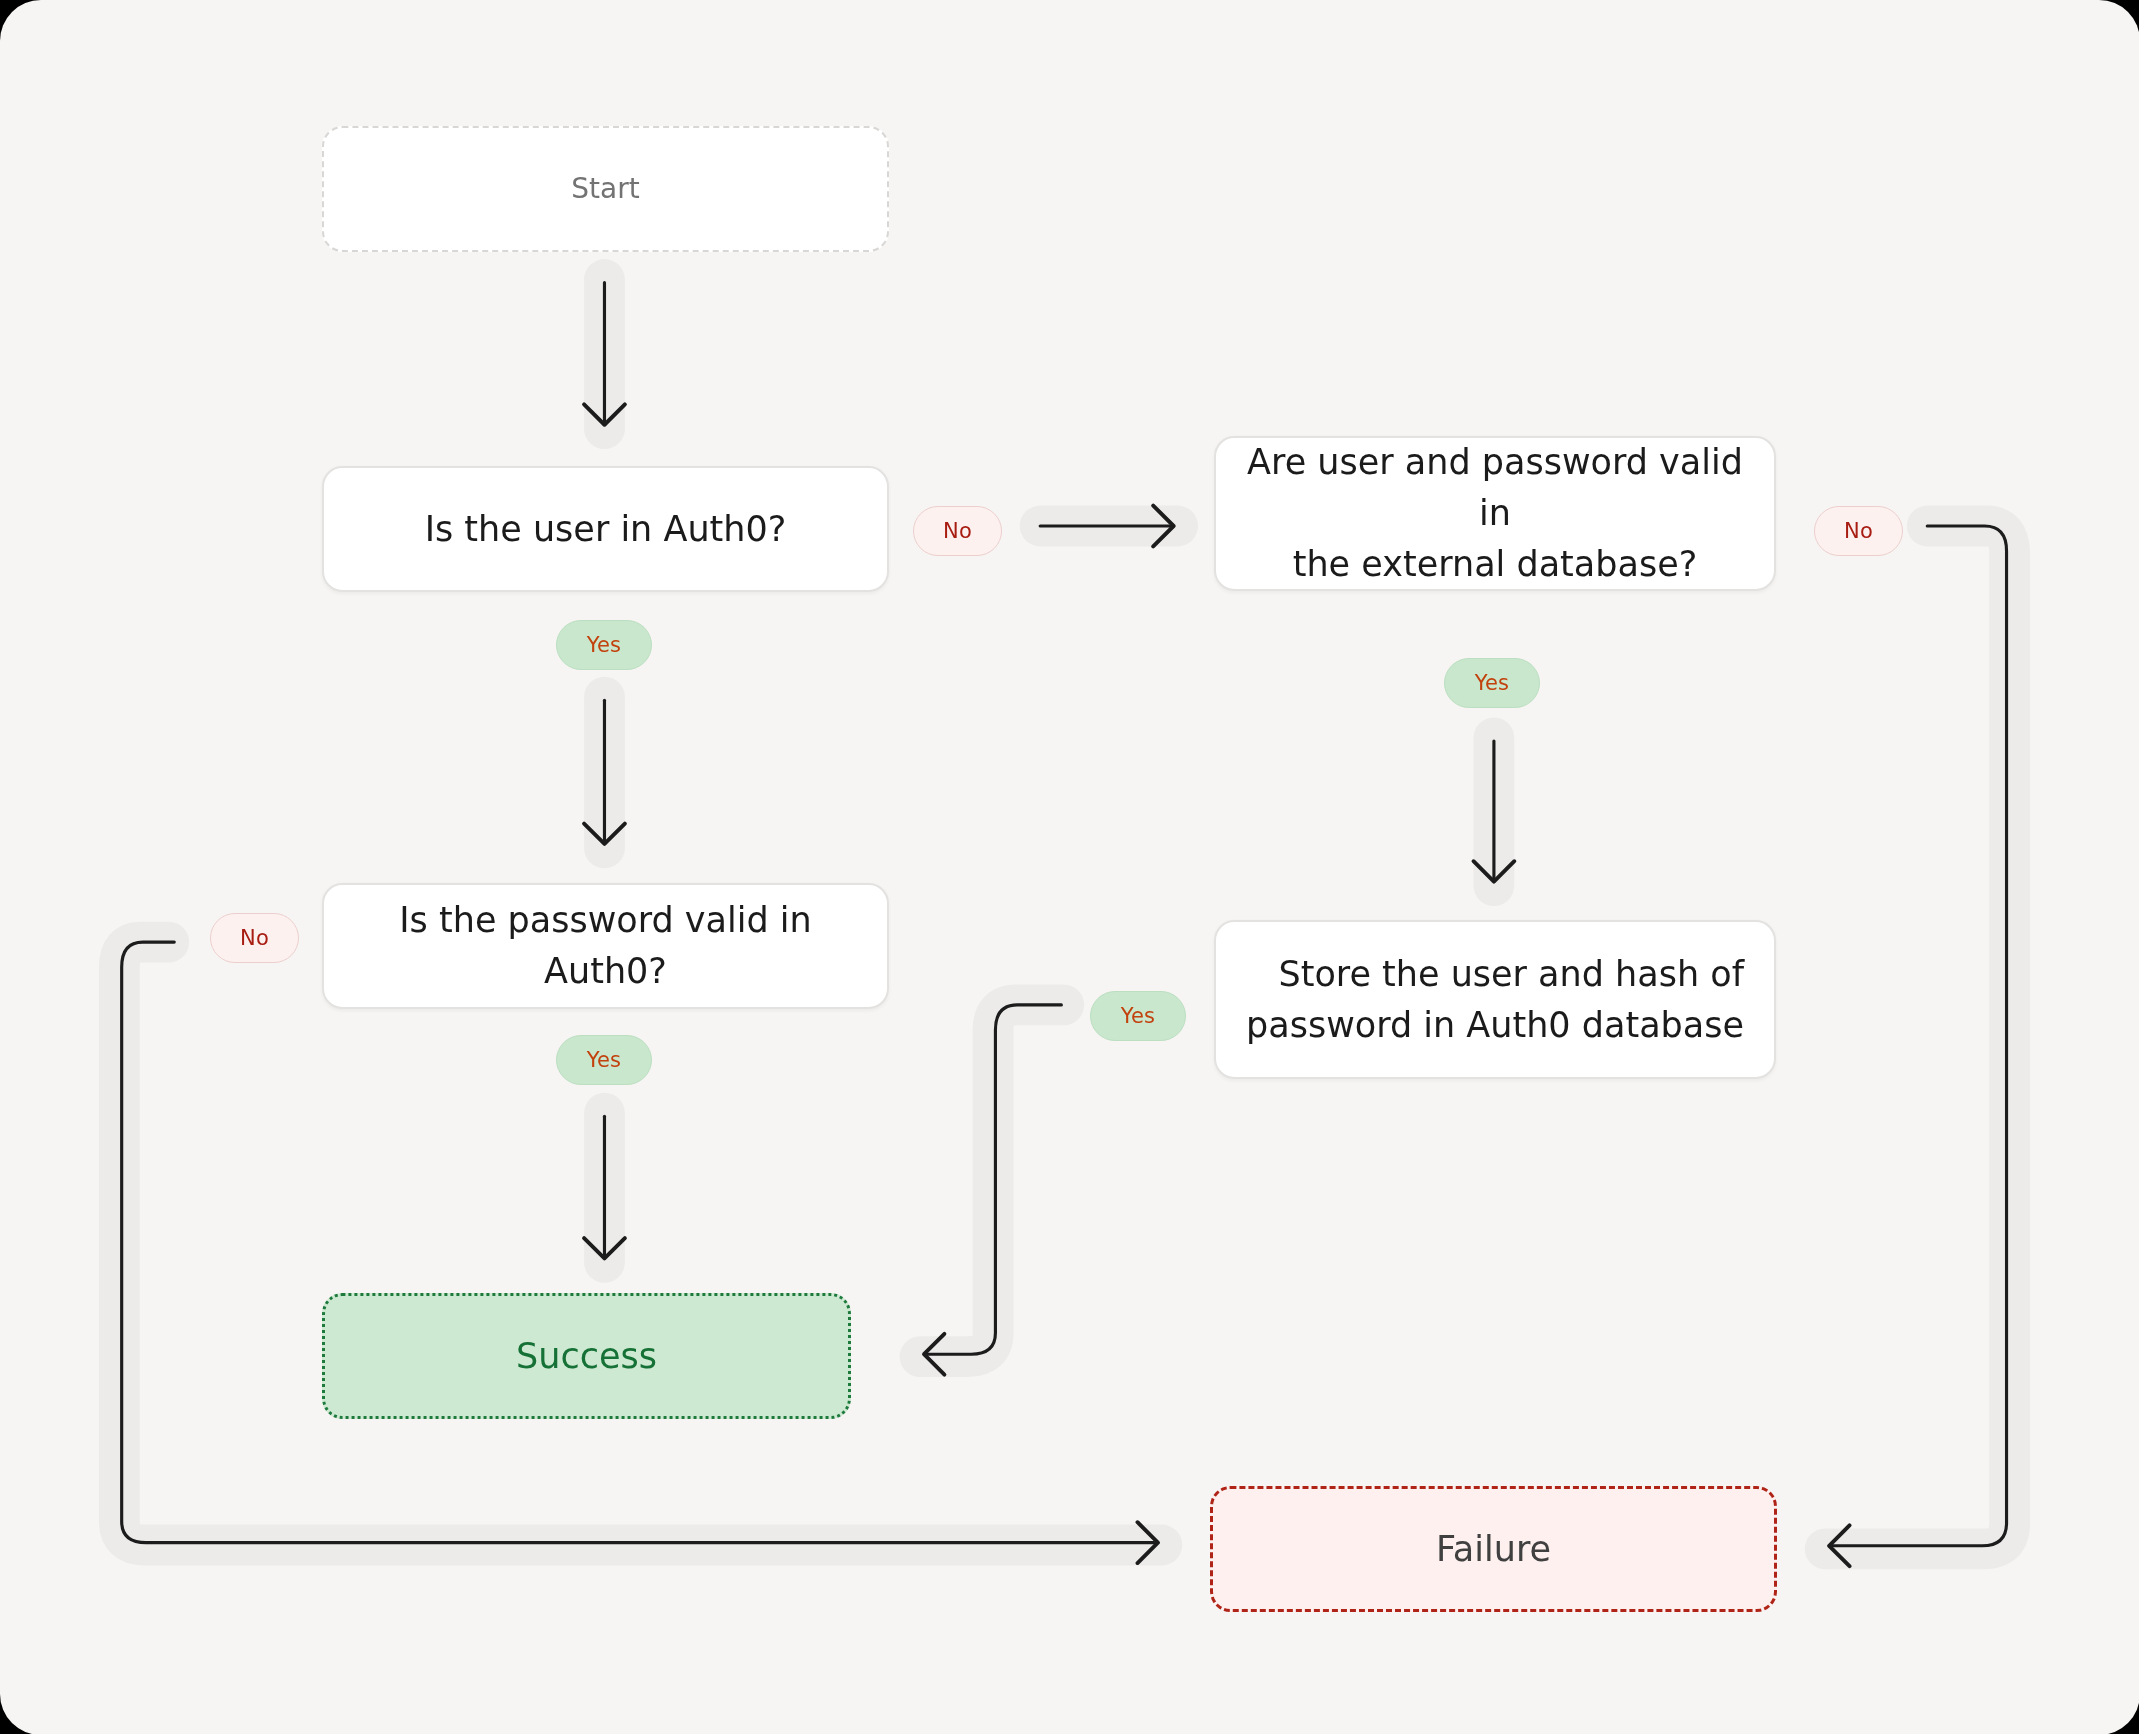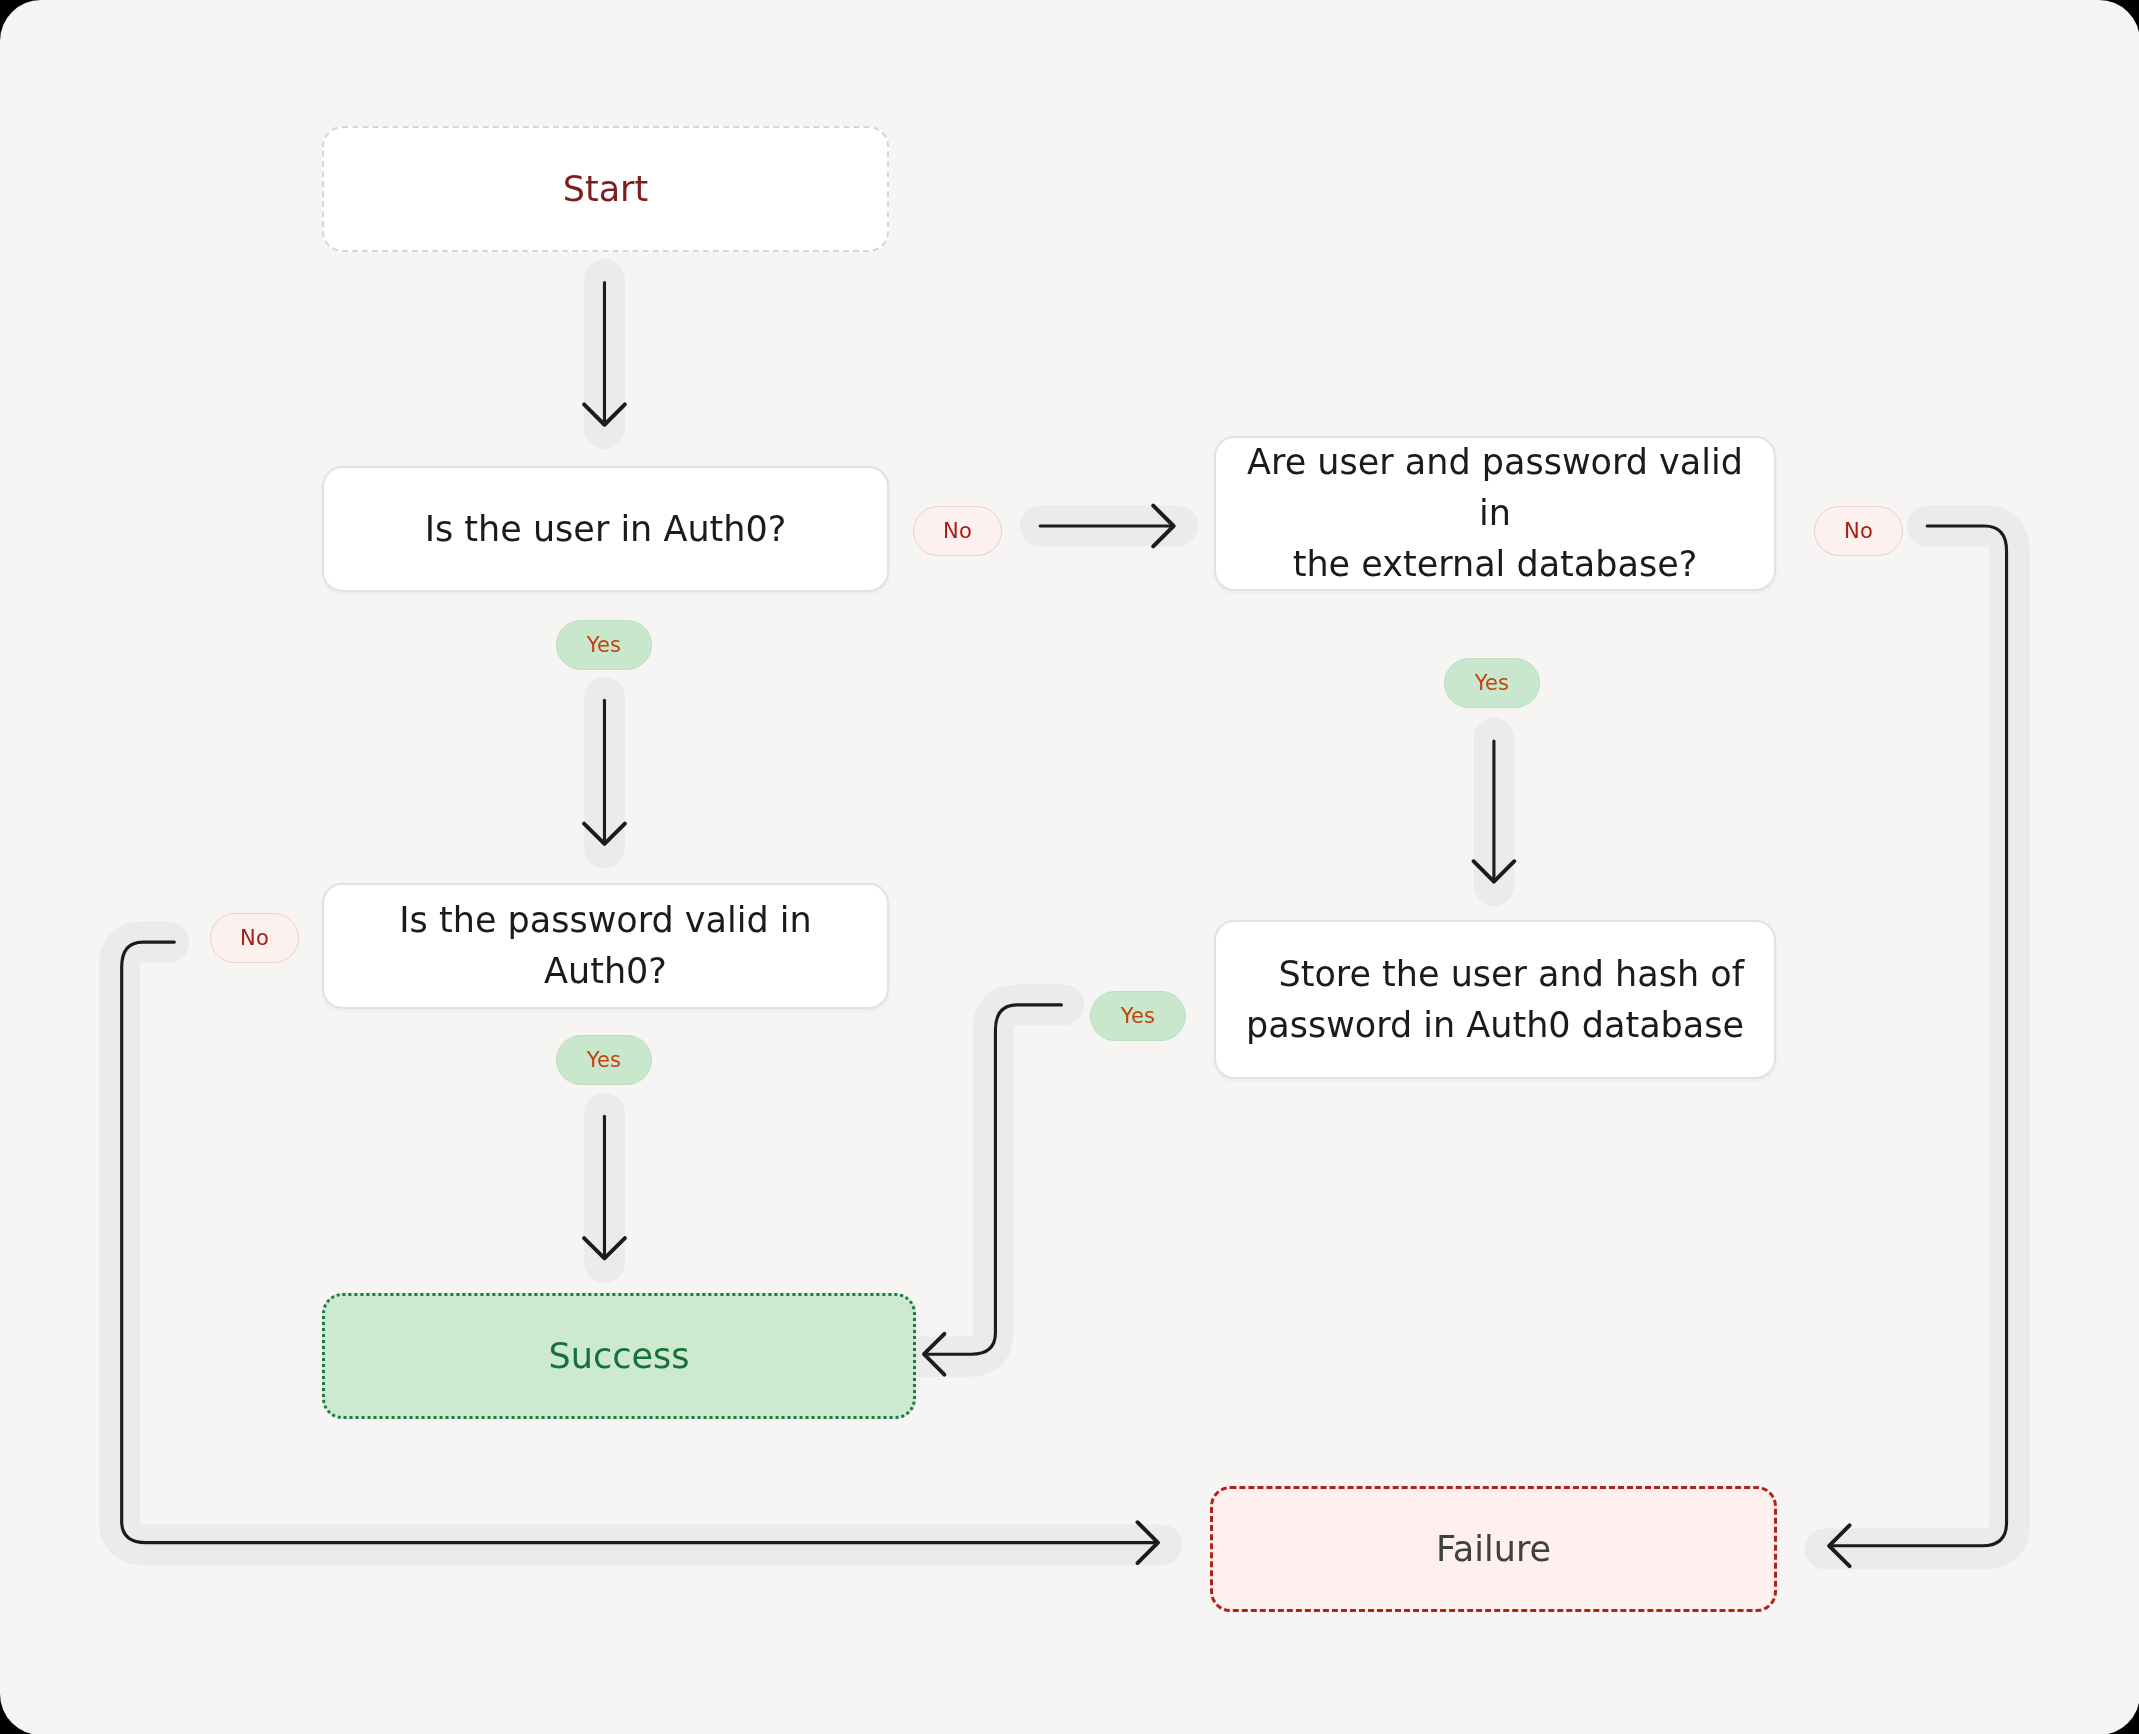--- a/index.html
+++ b/index.html
@@ -42,22 +42,22 @@
     line-height: 1.45;
   }
   .node-text {
     display: block;
     padding: 0 30px;
     white-space: pre-line;
   }
   .node.terminal-start {
     background: #ffffff;
     border: 2.4px dashed #d9d7d5;
-    color: #7f1d1d;
-    font-size: 35px;
+    color: #737373;
+    font-size: 28px;
   }
   .node.process {
     background: #ffffff;
     border: 2.4px solid #e4e2e0;
     color: #1b1b1b;
     font-size: 35px;
     box-shadow: 0 1.6px 3.9px rgba(0,0,0,0.045);
   }
   .node.terminal-success {
     background: #cde9d1;
@@ -143,21 +143,21 @@
         <span class="node-text">Are user and password valid in
 the external database?</span>
       </div>
       <div class="node process" style="left: 322px; top: 883px; width: 567px; height: 126px;">
         <span class="node-text">Is the password valid in Auth0?</span>
       </div>
       <div class="node process" style="left: 1214px; top: 920px; width: 562px; height: 159px; text-align: right;">
         <span class="node-text">Store the user and hash of
 password in Auth0 database</span>
       </div>
-      <div class="node terminal-success" style="left: 322px; top: 1293px; width: 594px; height: 126px;">
+      <div class="node terminal-success" style="left: 322px; top: 1293px; width: 529px; height: 126px;">
         <span class="node-text">Success</span>
       </div>
       <div class="node terminal-failure" style="left: 1210px; top: 1486px; width: 567px; height: 126px;">
         <span class="node-text">Failure</span>
       </div>
     </div>
   <div id="badges-layer">
       <div class="badge yes" style="left: 556px; top: 620px; width: 96px; height: 50px;">Yes</div>
       <div class="badge no" style="left: 913px; top: 506px; width: 89px; height: 50px;">No</div>
       <div class="badge yes" style="left: 1444px; top: 658px; width: 96px; height: 50px;">Yes</div>

